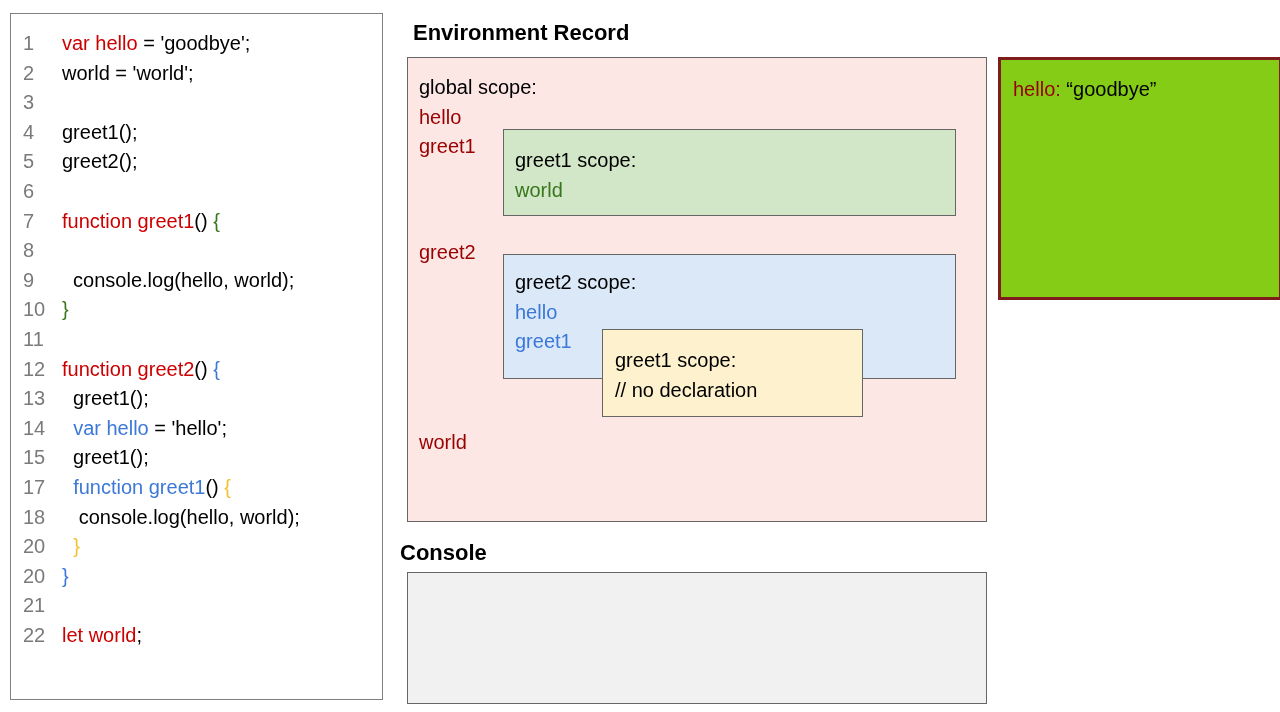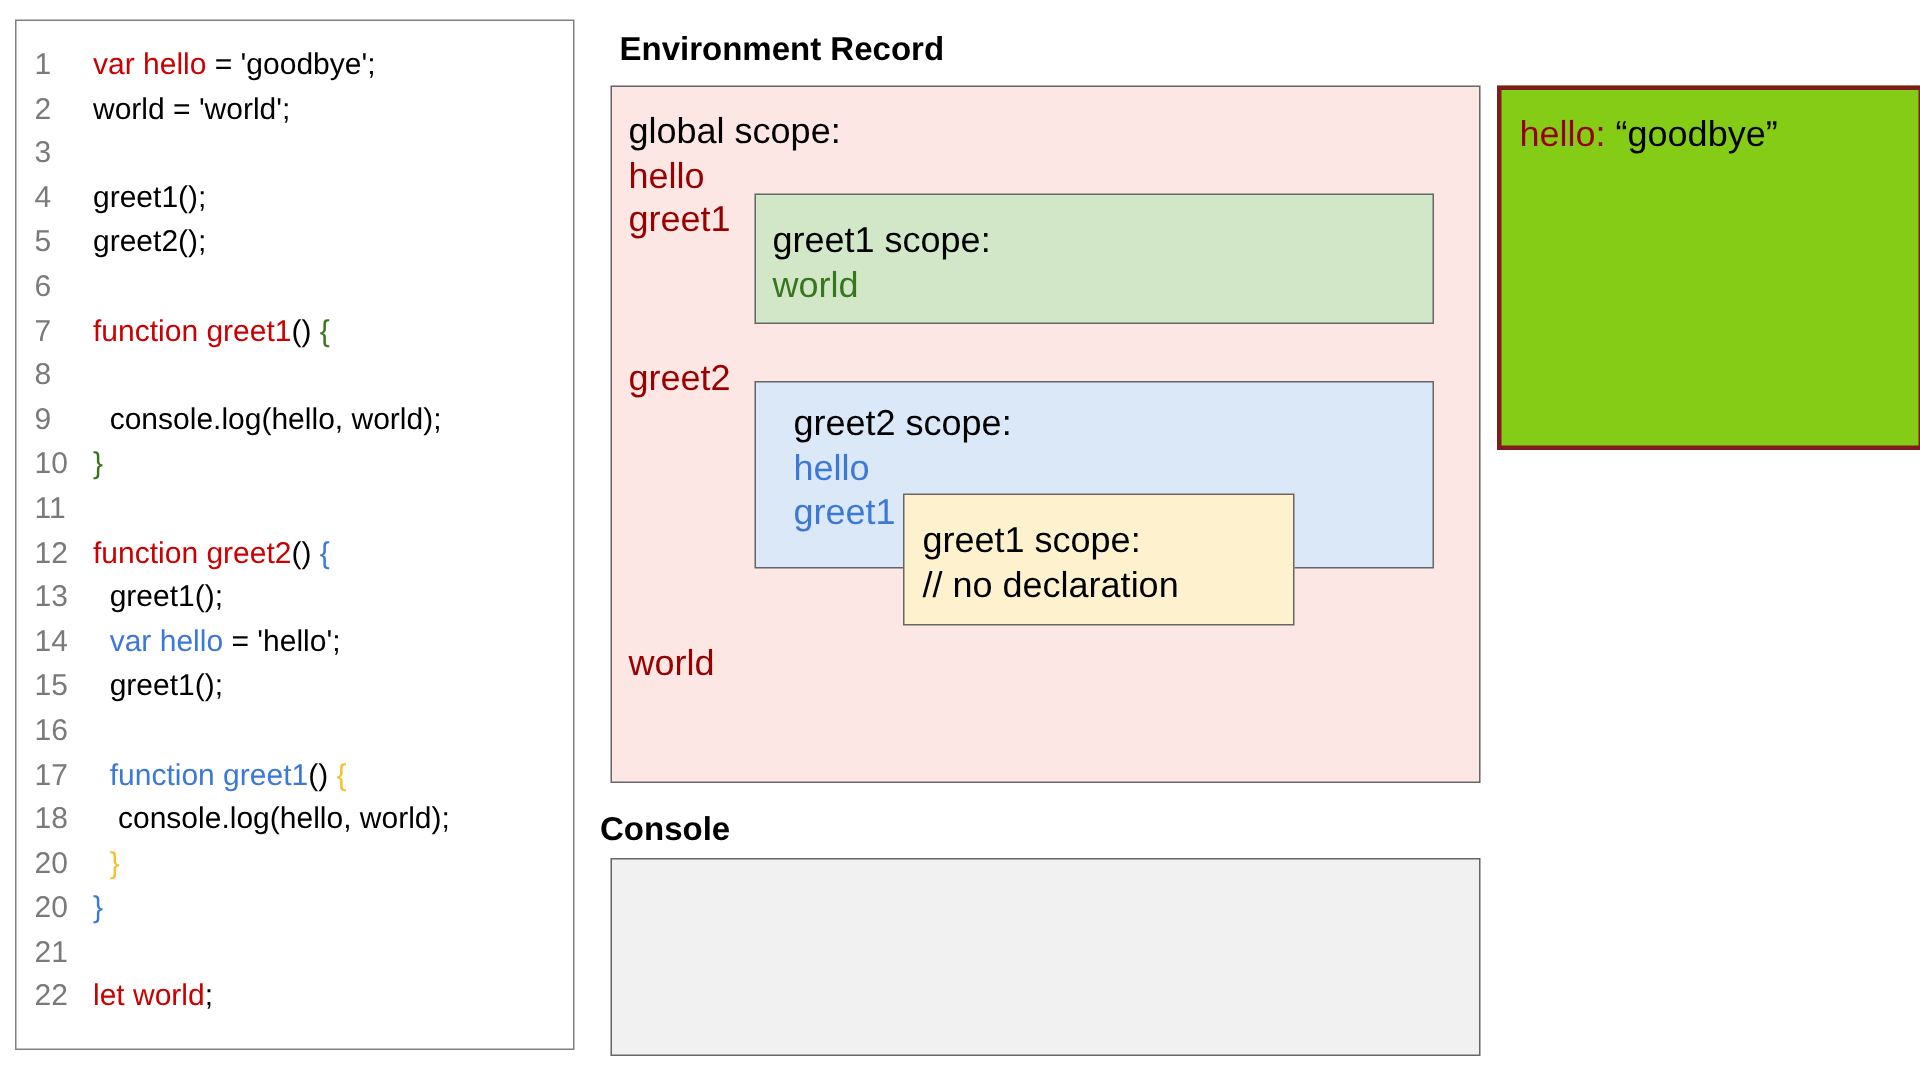--- a/index.html
+++ b/index.html
@@ -53,21 +53,21 @@
   .console-title{left:400px;top:539px;}
 
   
   .er-box{
     position:absolute;left:407px;top:57px;
     width:578px;height:463px;
     background:#fce7e5;
     border:1px solid #666666;
   }
   .er-text{
-    font-size:24px;
+    font-size:20px;
     line-height:29.5px;
     white-space:pre;
   }
   .er-global-stack{position:absolute;left:11px;top:15px;}
   .t-black{color:#000000;}
   .t-darkred{color:#990000;}
   .t-green{color:#38761d;}
   .t-blue{color:#3c78d8;}
 
   .er-greet2-label{position:absolute;left:11px;top:180px;}
@@ -81,21 +81,21 @@
   .greet1-scope{
     left:95px;top:71px;
     width:453px;height:87px;
     background:#d2e7c8;
     padding:16px 0 0 11px;
   }
   .greet2-scope{
     left:95px;top:196px;
     width:453px;height:125px;
     background:#dae8f8;
-    padding:13px 0 0 25px;
+    padding:13px 0 0 11px;
   }
   .inner-greet1-scope{
     left:98px;top:74px;
     width:261px;height:88px;
     background:#fdf2cd;
     padding:16px 0 0 12px;
   }
 
   
   .gc-box{
@@ -129,21 +129,20 @@
       <div class="code-line"><span class="line-num">6</span><span></span></div>
       <div class="code-line"><span class="line-num">7</span><span><span class="seg-red">function greet1</span><span class="seg-black">() </span><span class="seg-green">{</span></span></div>
       <div class="code-line"><span class="line-num">8</span></div>
       <div class="code-line"><span class="line-num">9</span><span><span class="seg-black">  console.log(hello, world);</span></span></div>
       <div class="code-line"><span class="line-num">10</span><span><span class="seg-green">}</span></span></div>
       <div class="code-line"><span class="line-num">11</span><span></span></div>
       <div class="code-line"><span class="line-num">12</span><span><span class="seg-red">function greet2</span><span class="seg-black">() </span><span class="seg-blue">{</span></span></div>
       <div class="code-line"><span class="line-num">13</span><span><span class="seg-black">  greet1();</span></span></div>
       <div class="code-line"><span class="line-num">14</span><span><span class="seg-black">  </span><span class="seg-blue">var hello</span><span class="seg-black"> = 'hello';</span></span></div>
       <div class="code-line"><span class="line-num">15</span><span><span class="seg-black">  greet1();</span></span></div>
-      <div class="code-line"><span class="line-num">16</span><span></span></div>
       <div class="code-line"><span class="line-num">17</span><span><span class="seg-black">  </span><span class="seg-blue">function greet1</span><span class="seg-black">() </span><span class="seg-yellow">{</span></span></div>
       <div class="code-line"><span class="line-num">18</span><span><span class="seg-black">   console.log(hello, world);</span></span></div>
       <div class="code-line"><span class="line-num">20</span><span><span class="seg-black">  </span><span class="seg-yellow">}</span></span></div>
       <div class="code-line"><span class="line-num">20</span><span><span class="seg-blue">}</span></span></div>
       <div class="code-line"><span class="line-num">21</span><span></span></div>
       <div class="code-line"><span class="line-num">22</span><span><span class="seg-red">let world</span><span class="seg-black">;</span></span></div>
     </div>
 
   <div class="section-title er-title">Environment Record</div>
 

